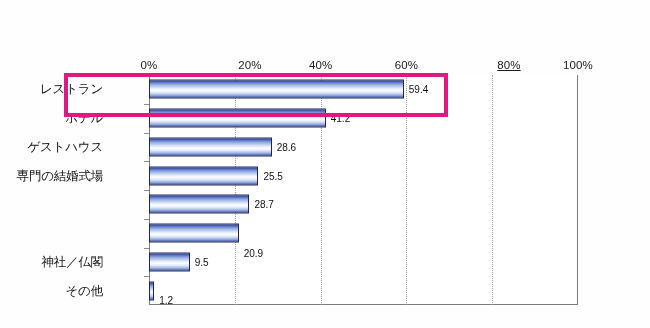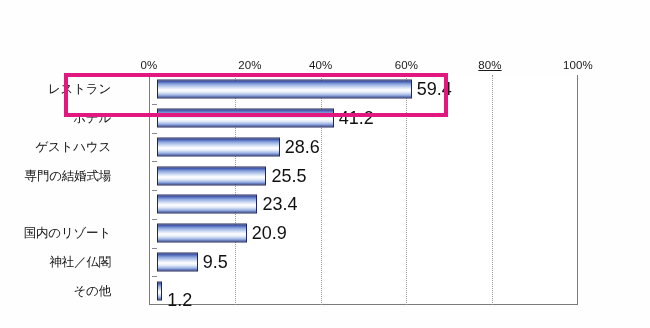--- a/index.html
+++ b/index.html
@@ -56,21 +56,21 @@
     font-size: 11.5px;
     color: #1a1a1a;
     transform: translateX(-50%);
     white-space: nowrap;
     letter-spacing: 0.1px;
   }
 
   
   .bar-row {
     position: absolute;
-    left: 8px;
+    left: 0;
     width: 610px;
     height: 28.75px;
   }
   .cat-label {
     position: absolute;
     right: 507px; 
     top: 50%;
     transform: translateY(-50%);
     font-size: 12.5px;
     color: #111111;
@@ -94,21 +94,21 @@
         #ffffff 56%,
         #e2eaf9 70%,
         #9fb4e2 86%,
         #5974bd 96%,
         #243277 100%);
   }
   .value-label {
     position: absolute;
     top: 50%;
     transform: translateY(-50%);
-    font-size: 18px;
+    font-size: 10px;
     color: #111111;
     white-space: nowrap;
   }
   .ytick {
     position: absolute;
     left: 144px;
     width: 5px;
     height: 0;
     border-top: 1px solid #8a8a8a;
   }
@@ -138,21 +138,21 @@
         <div class="gridline" style="left: 234.8px;"></div>
         <div class="gridline" style="left: 320.6px;"></div>
         <div class="gridline" style="left: 406.4px;"></div>
         <div class="gridline" style="left: 492.2px;"></div>
       </div>
     <div id="xticklabels">
         <div class="xtick-label" style="left: 149px;">0%</div>
         <div class="xtick-label" style="left: 250px;">20%</div>
         <div class="xtick-label" style="left: 320.6px;">40%</div>
         <div class="xtick-label" style="left: 406.4px;">60%</div>
-        <div class="xtick-label" style="left: 490px; text-decoration: underline;">80%</div>
+        <div class="xtick-label" style="left: 509px; text-decoration: underline;">80%</div>
         <div class="xtick-label" style="left: 578px;">100%</div>
       </div>
     <div id="rows">
         <div class="bar-row" style="top: 75px; height: 28.75px;">
           <div class="cat-label">レストラン</div>
           <div class="bar" style="width: 254.826px;"></div>
           <div class="value-label" style="left: 408.826px;">59.4</div>
           <div class="ytick" style="top: 28.75px;"></div>
         </div>
         <div class="bar-row" style="top: 103.75px; height: 28.75px;">
@@ -168,27 +168,26 @@
           <div class="ytick" style="top: 28.75px;"></div>
         </div>
         <div class="bar-row" style="top: 161.25px; height: 28.75px;">
           <div class="cat-label">専門の結婚式場</div>
           <div class="bar" style="width: 109.395px;"></div>
           <div class="value-label" style="left: 263.395px;">25.5</div>
           <div class="ytick" style="top: 28.75px;"></div>
         </div>
         <div class="bar-row" style="top: 190px; height: 28.75px;">
           <div class="bar" style="width: 100.386px;"></div>
-          <div class="value-label" style="left: 254.386px;">23.4</div>
+          <div class="value-label" style="left: 254.386px;">28.7</div>
           <div class="ytick" style="top: 28.75px;"></div>
         </div>
         <div class="bar-row" style="top: 218.75px; height: 28.75px;">
-          <div class="cat-label">国内のリゾート</div>
           <div class="bar" style="width: 89.661px;"></div>
-          <div class="value-label" style="left: 243.661px;">20.9</div>
+          <div class="value-label" style="left: 243.661px; margin-top: 20px;">20.9</div>
           <div class="ytick" style="top: 28.75px;"></div>
         </div>
         <div class="bar-row" style="top: 247.5px; height: 28.75px;">
           <div class="cat-label">神社／仏閣</div>
           <div class="bar" style="width: 40.755px;"></div>
           <div class="value-label" style="left: 194.755px;">9.5</div>
           <div class="ytick" style="top: 28.75px;"></div>
         </div>
         <div class="bar-row" style="top: 276.25px; height: 28.75px;">
           <div class="cat-label">その他</div>

